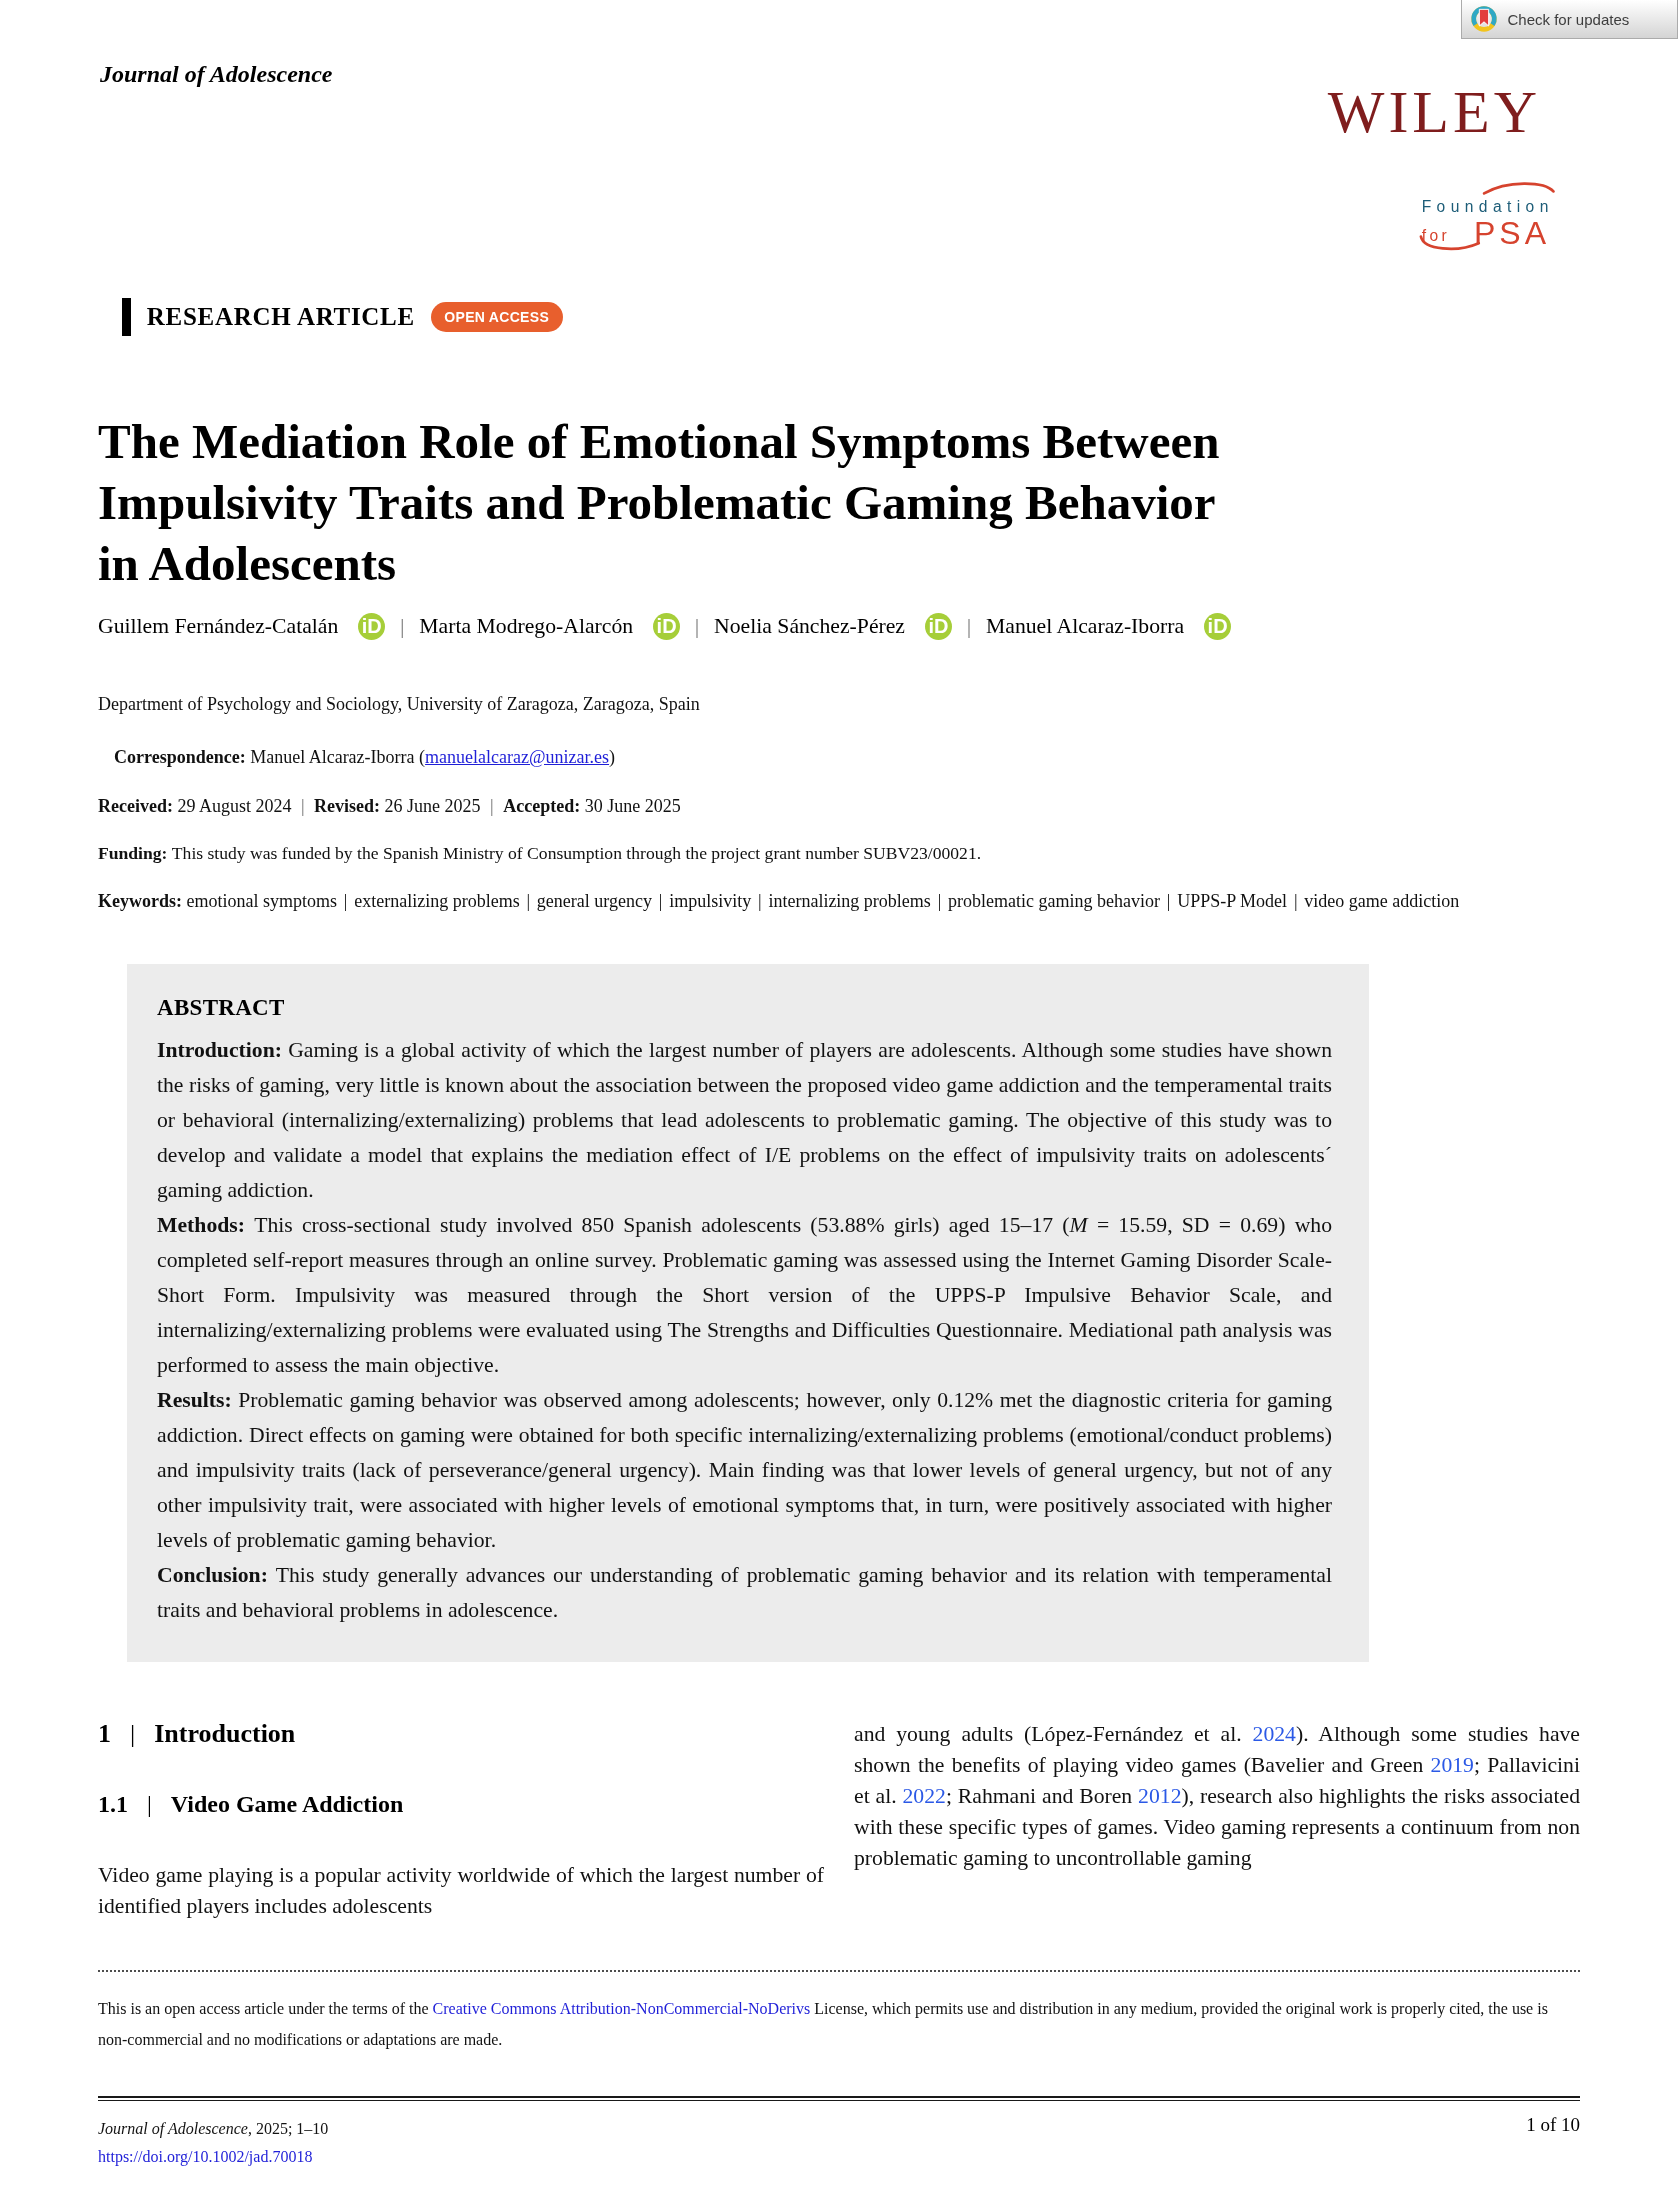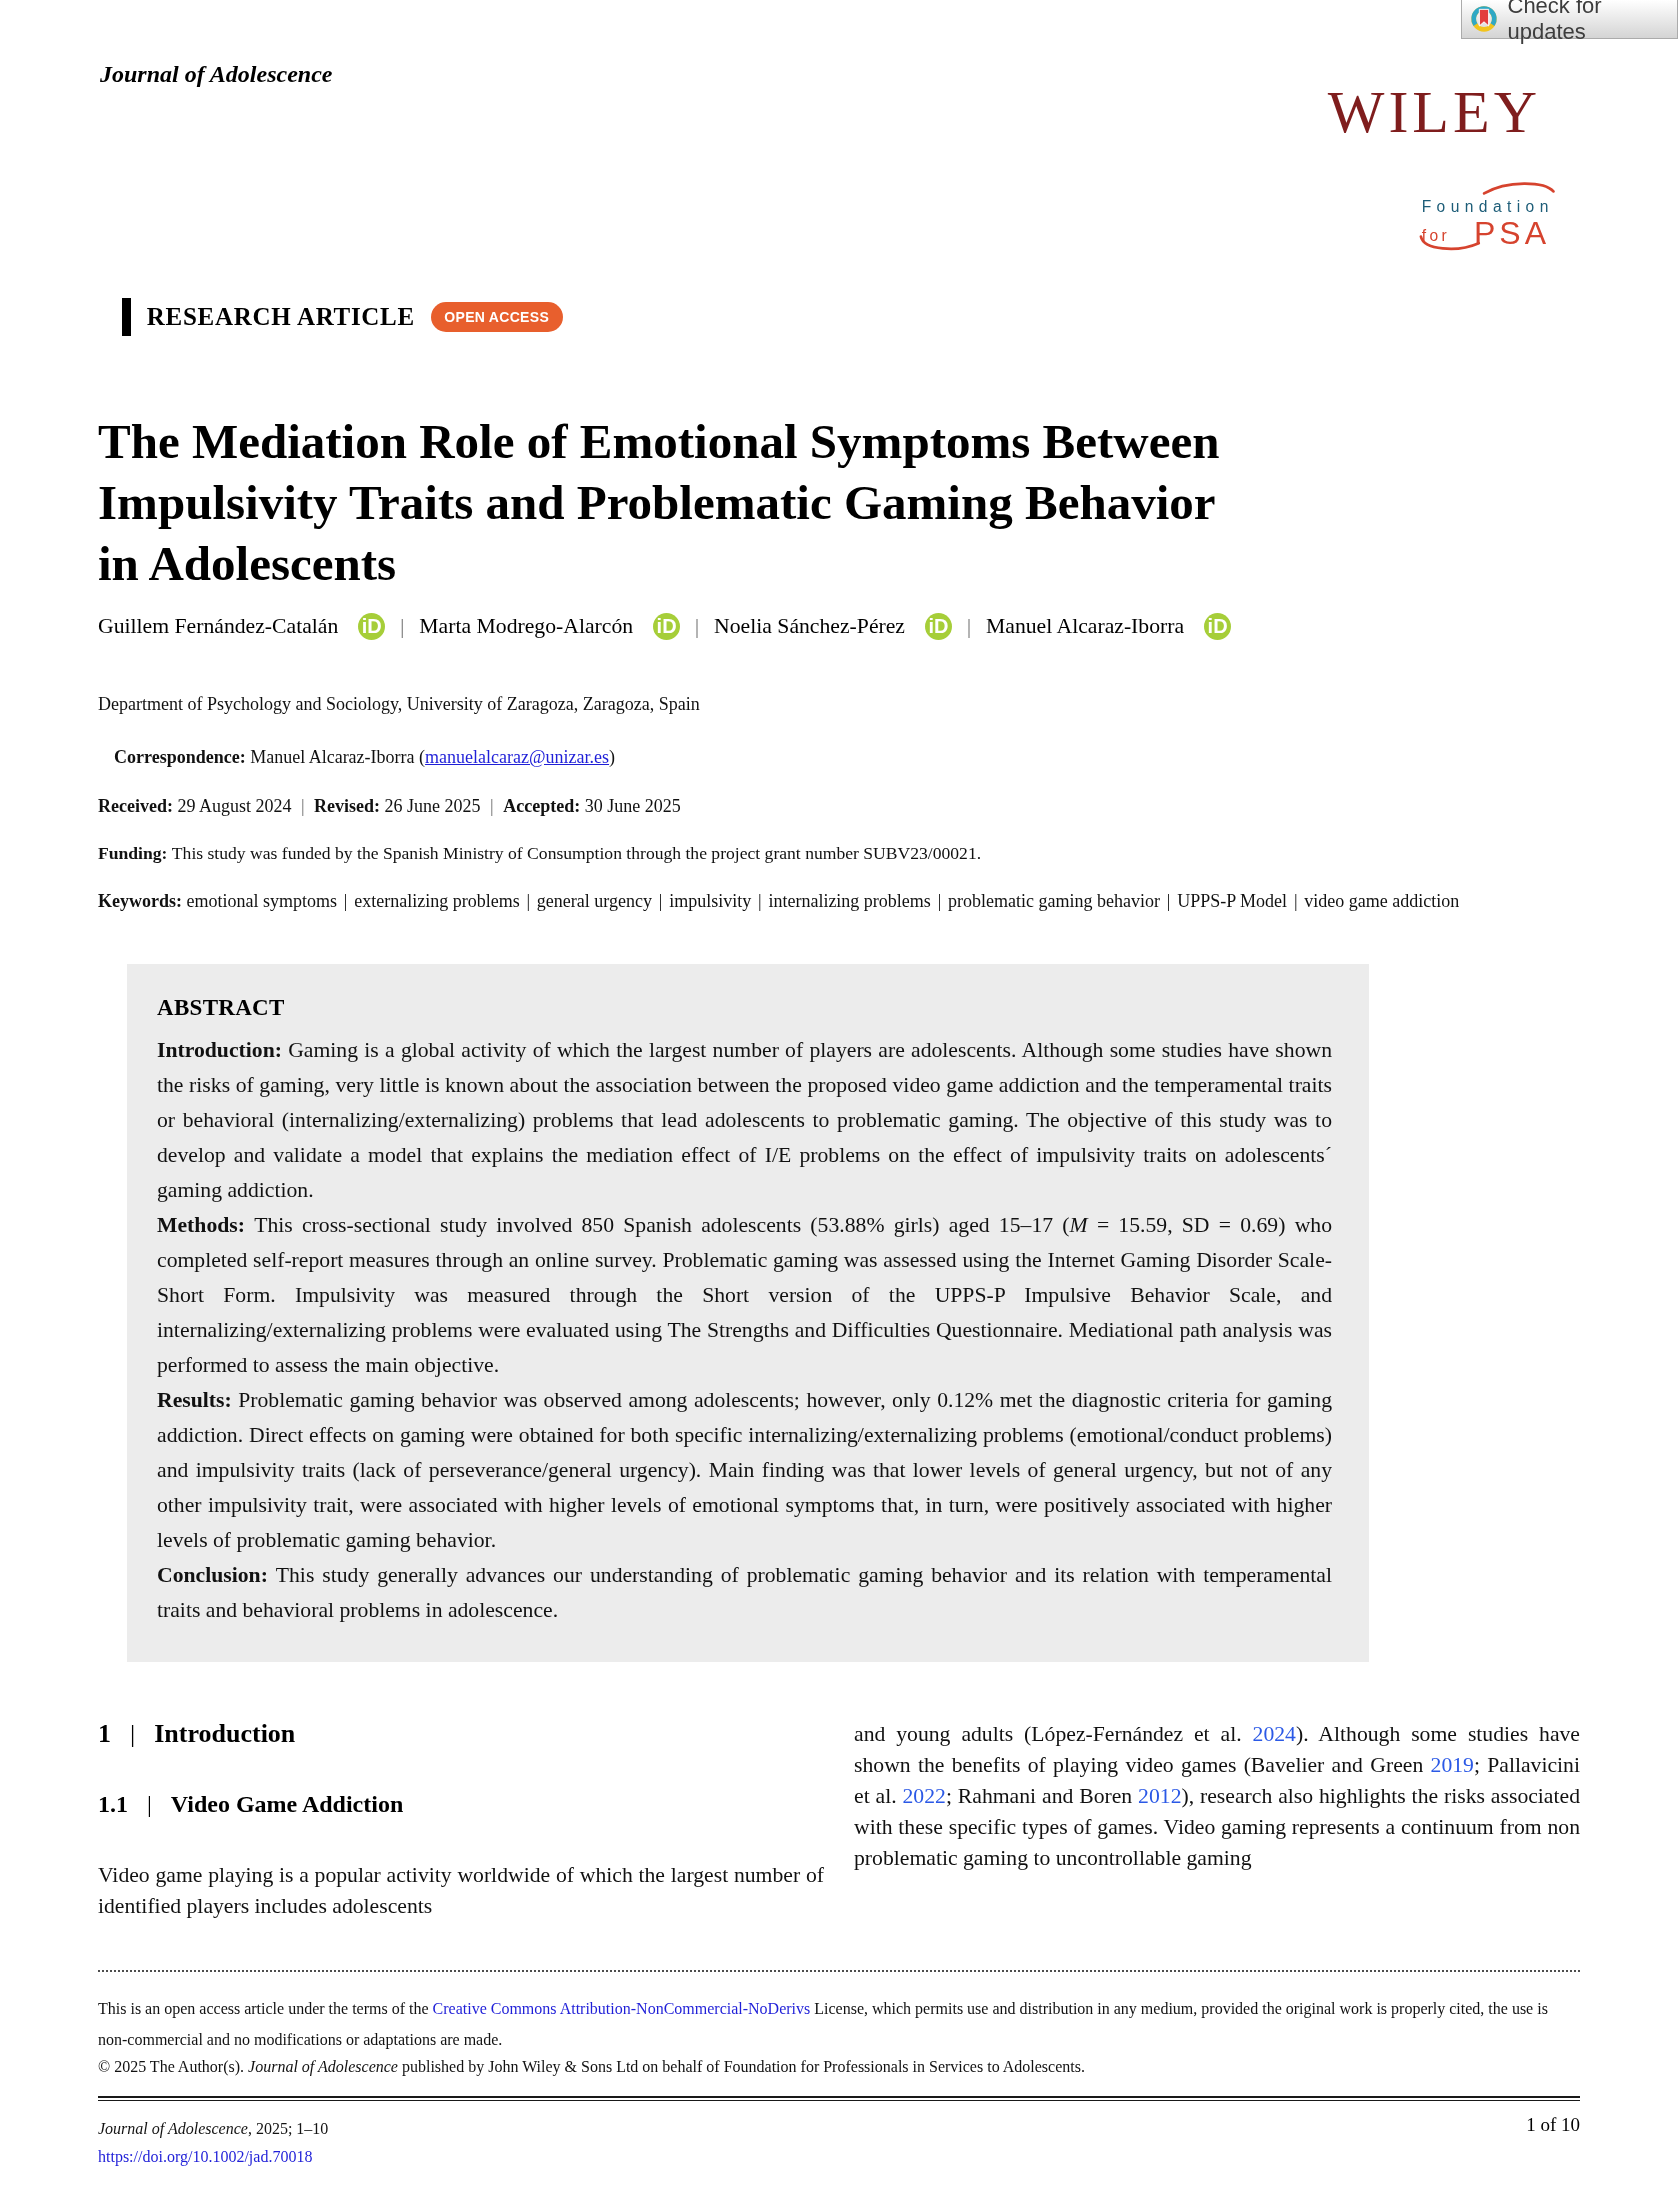--- a/index.html
+++ b/index.html
@@ -18,21 +18,21 @@
   .page{
     position:relative;width:1678px;height:2205px;background:#ffffff;
     font-family:"Liberation Serif",serif;color:#131313;overflow:hidden;
   }
   
   .check-badge{
     position:absolute;top:0;right:0;width:217px;height:39px;
     display:flex;align-items:center;gap:9.5px;padding:0 10.8px 0 8px;
     background:linear-gradient(#ffffff,#d4d4d4);
     border:0.7px solid #ababab;border-top:none;
-    font-family:"Liberation Sans",sans-serif;font-size:22px;color:#3d3d3d;
+    font-family:"Liberation Sans",sans-serif;font-size:15px;color:#3d3d3d;
     cursor:pointer;
   }
   .check-badge svg{flex:0 0 auto;}
   .journal-name{
     position:absolute;left:100px;top:61px;
     font-size:24px;font-weight:bold;font-style:italic;color:#000;
   }
   .wiley{
     position:absolute;top:78px;right:137px;
     font-size:60px;letter-spacing:4px;color:#7f1d1d;font-weight:normal;
@@ -185,21 +185,20 @@
       <h3 class="h-sub"><span>1.1</span><span class="h-pipe">|</span><span>Video Game Addiction</span></h3>
       <p class="body-p">Video game playing is a popular activity worldwide of which the largest number of identified players includes adolescents</p>
     </div>
     <div class="col">
       <p class="body-p"><span>and young adults (López-Fernández et al. </span><span class="seg-cite">2024</span><span>). Although some studies have shown the benefits of playing video games (Bavelier and Green </span><span class="seg-cite">2019</span><span>; Pallavicini et al. </span><span class="seg-cite">2022</span><span>; Rahmani and Boren </span><span class="seg-cite">2012</span><span>), research also highlights the risks associated with these specific types of games. Video gaming represents a continuum from non problematic gaming to uncontrollable gaming</span></p>
     </div>
   </div>
 
   <div class="rule-dotted"></div>
   <div class="license"><span>This is an open access article under the terms of the </span><span class="seg-plink">Creative Commons Attribution-NonCommercial-NoDerivs</span><span> License, which permits use and distribution in any medium, provided the original work is properly cited, the use is non-commercial and no modifications or adaptations are made.</span></div>
-  <div class="copyright"><span>© 2025 The Author(s). </span><span class="seg-i">Journal of Adolescence</span><span> published by John Wiley &amp; Sons Ltd on behalf of Foundation for Professionals in Services to Adolescents.</span></div>
   <div class="rule-double"></div>
   <div class="cite-line">
     <div><span class="seg-i">Journal of Adolescence</span><span>, 2025; 1–10</span></div>
     <div class="doi">https://doi.org/10.1002/jad.70018</div>
   </div>
   <div class="page-num">1 of 10</div>
 
 </div>
 
 

